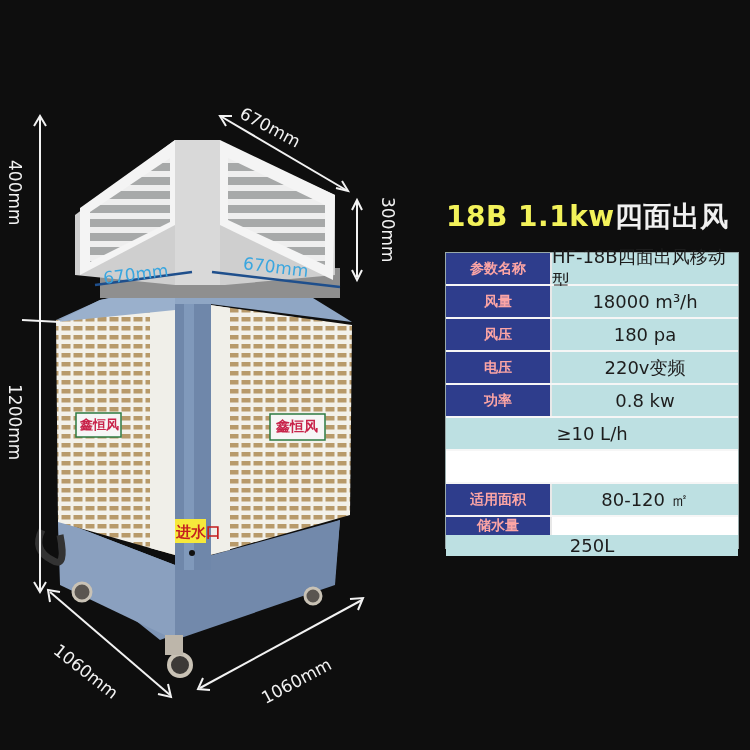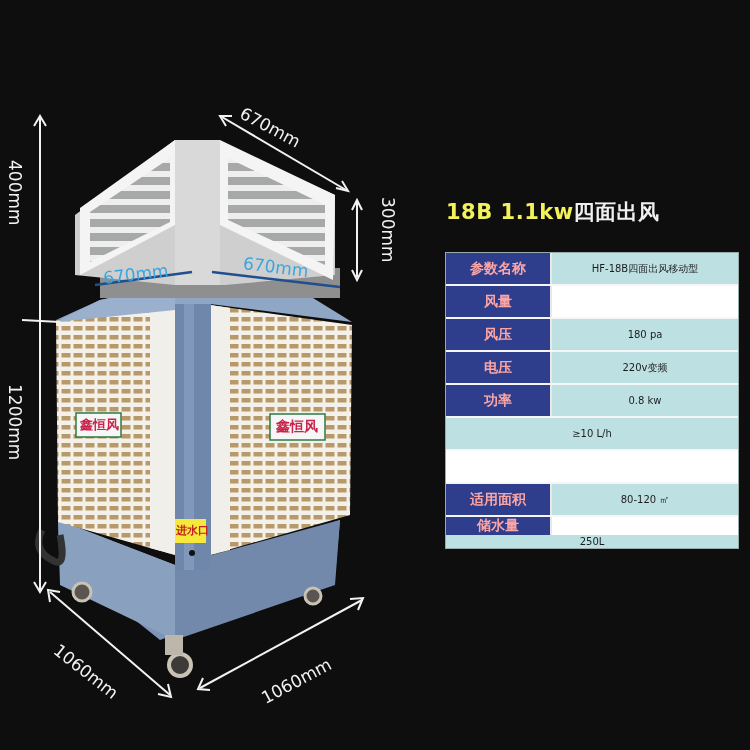--- a/index.html
+++ b/index.html
@@ -1,30 +1,30 @@
 <!DOCTYPE html>
 <html><head>
 <meta charset="utf-8">
 <style>
   html, body { margin:0; padding:0; }
   body { width:750px; height:750px; background:#0e0e0e; position:relative; overflow:hidden;
          font-family:"DejaVu Sans","Liberation Sans",sans-serif; }
   .abs { position:absolute; }
   .dim { color:#f2f2f2; font-size:17px; font-family:"DejaVu Sans",sans-serif; white-space:nowrap; }
   .dim-blue { color:#3aa6df; font-size:17px; font-family:"DejaVu Sans",sans-serif; white-space:nowrap; }
-  .title { left:446px; top:198px; font-size:21px; font-weight:bold; color:#f3f25a; letter-spacing:0.5px;
+  .title { left:446px; top:198px; font-size:28px; font-weight:bold; color:#f3f25a; letter-spacing:0.5px;
            font-family:"DejaVu Sans",sans-serif; white-space:nowrap; }
   .title .cn { color:#f0f0f0; }
   .spec { left:445px; top:252px; width:292px; border:1px solid #9aa; background:#fff; }
   .spec-row { display:flex; height:31px; border-bottom:2.5px solid #f6f6f6; }
   .spec-row:last-child { border-bottom:none;flex-direction:column; }
   .spec-key { width:104px; background:#2e3d8c; color:#fca5a5; font-size:14px; display:flex;
               align-items:center; justify-content:center; border-right:2px solid #e8e8e8;
               font-family:"DejaVu Serif",serif; font-weight:bold; }
-  .spec-val { flex:1; background:#bde0e2; color:#1d1d1d; font-size:10px; display:flex;
+  .spec-val { flex:1; background:#bde0e2; color:#1d1d1d; font-size:18px; display:flex;
               align-items:center; justify-content:center; }
 </style>
 </head>
 <body>
 
 <svg class="abs" style="left:0;top:0" width="440" height="750" viewBox="0 0 440 750">
   <defs>
     <pattern id="grill" width="12" height="9" patternUnits="userSpaceOnUse">
       <rect width="12" height="9" fill="#f3f1ea"></rect>
       <rect x="1.5" y="2" width="9" height="4.5" fill="#b89a6a"></rect>
@@ -114,33 +114,34 @@
 <div class="abs dim" style="left:398px;top:197px;transform:rotate(90deg);transform-origin:left top;">300mm</div>
 <div class="abs dim-blue" style="left:103px;top:264px;transform:rotate(-7deg);">670mm</div>
 <div class="abs dim-blue" style="left:243px;top:257px;transform:rotate(7deg);">670mm</div>
 <div class="abs dim" style="left:25px;top:160px;transform:rotate(90deg);transform-origin:left top;">400mm</div>
 <div class="abs dim" style="left:25px;top:384px;transform:rotate(90deg);transform-origin:left top;">1200mm</div>
 <div class="abs dim" style="left:62px;top:640px;transform:rotate(38deg);transform-origin:left top;">1060mm</div>
 <div class="abs dim" style="left:258px;top:690px;transform:rotate(-28deg);transform-origin:left top;">1060mm</div>
 
 <div class="abs" style="left:80px;top:416px;font-size:13px;color:#c8234a;font-weight:bold;">鑫恒风</div>
 <div class="abs" style="left:276px;top:418px;font-size:14px;color:#c8234a;font-weight:bold;">鑫恒风</div>
-<div class="abs" style="left:176px;top:523px;font-size:11px;color:#c42020;font-weight:bold;">进水口</div>
+<div class="abs" style="left:176px;top:523px;font-size:15px;color:#c42020;font-weight:bold;">进水口</div>
 
 <div class="abs title">
   <span>18B 1.1kw</span><span class="cn">四面出风</span>
 </div>
 
 <div class="abs spec">
   <div class="spec-row">
     <div class="spec-key">参数名称</div>
     <div class="spec-val">HF-18B四面出风移动型</div>
   </div>
   <div class="spec-row">
     <div class="spec-key">风量</div>
+    <div class="spec-val">18000 m³/h</div>
   </div>
   <div class="spec-row">
     <div class="spec-key">风压</div>
     <div class="spec-val">180 pa</div>
   </div>
   <div class="spec-row">
     <div class="spec-key">电压</div>
     <div class="spec-val">220v变频</div>
   </div>
   <div class="spec-row">

